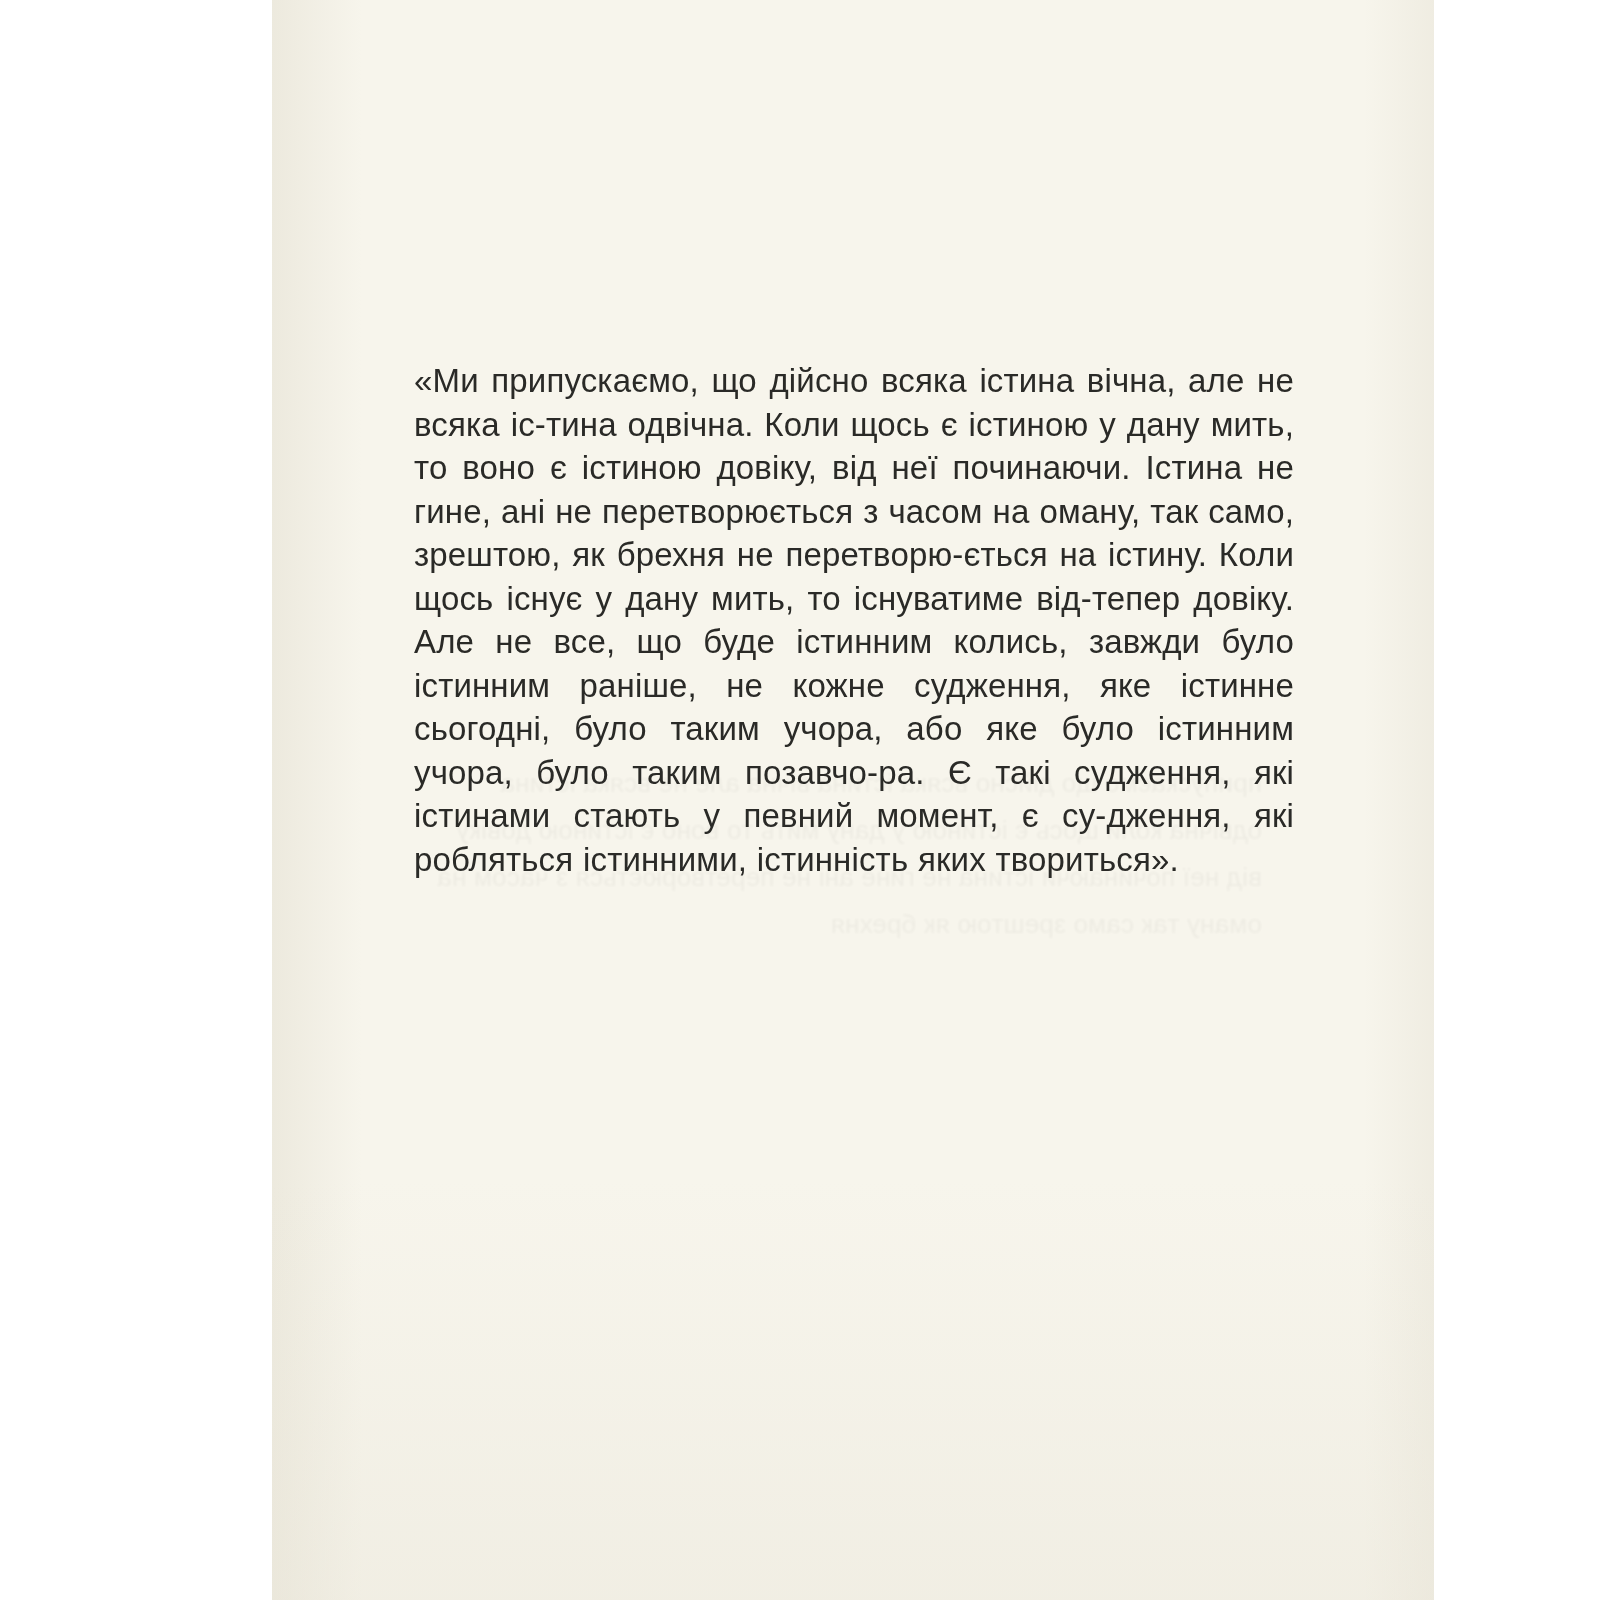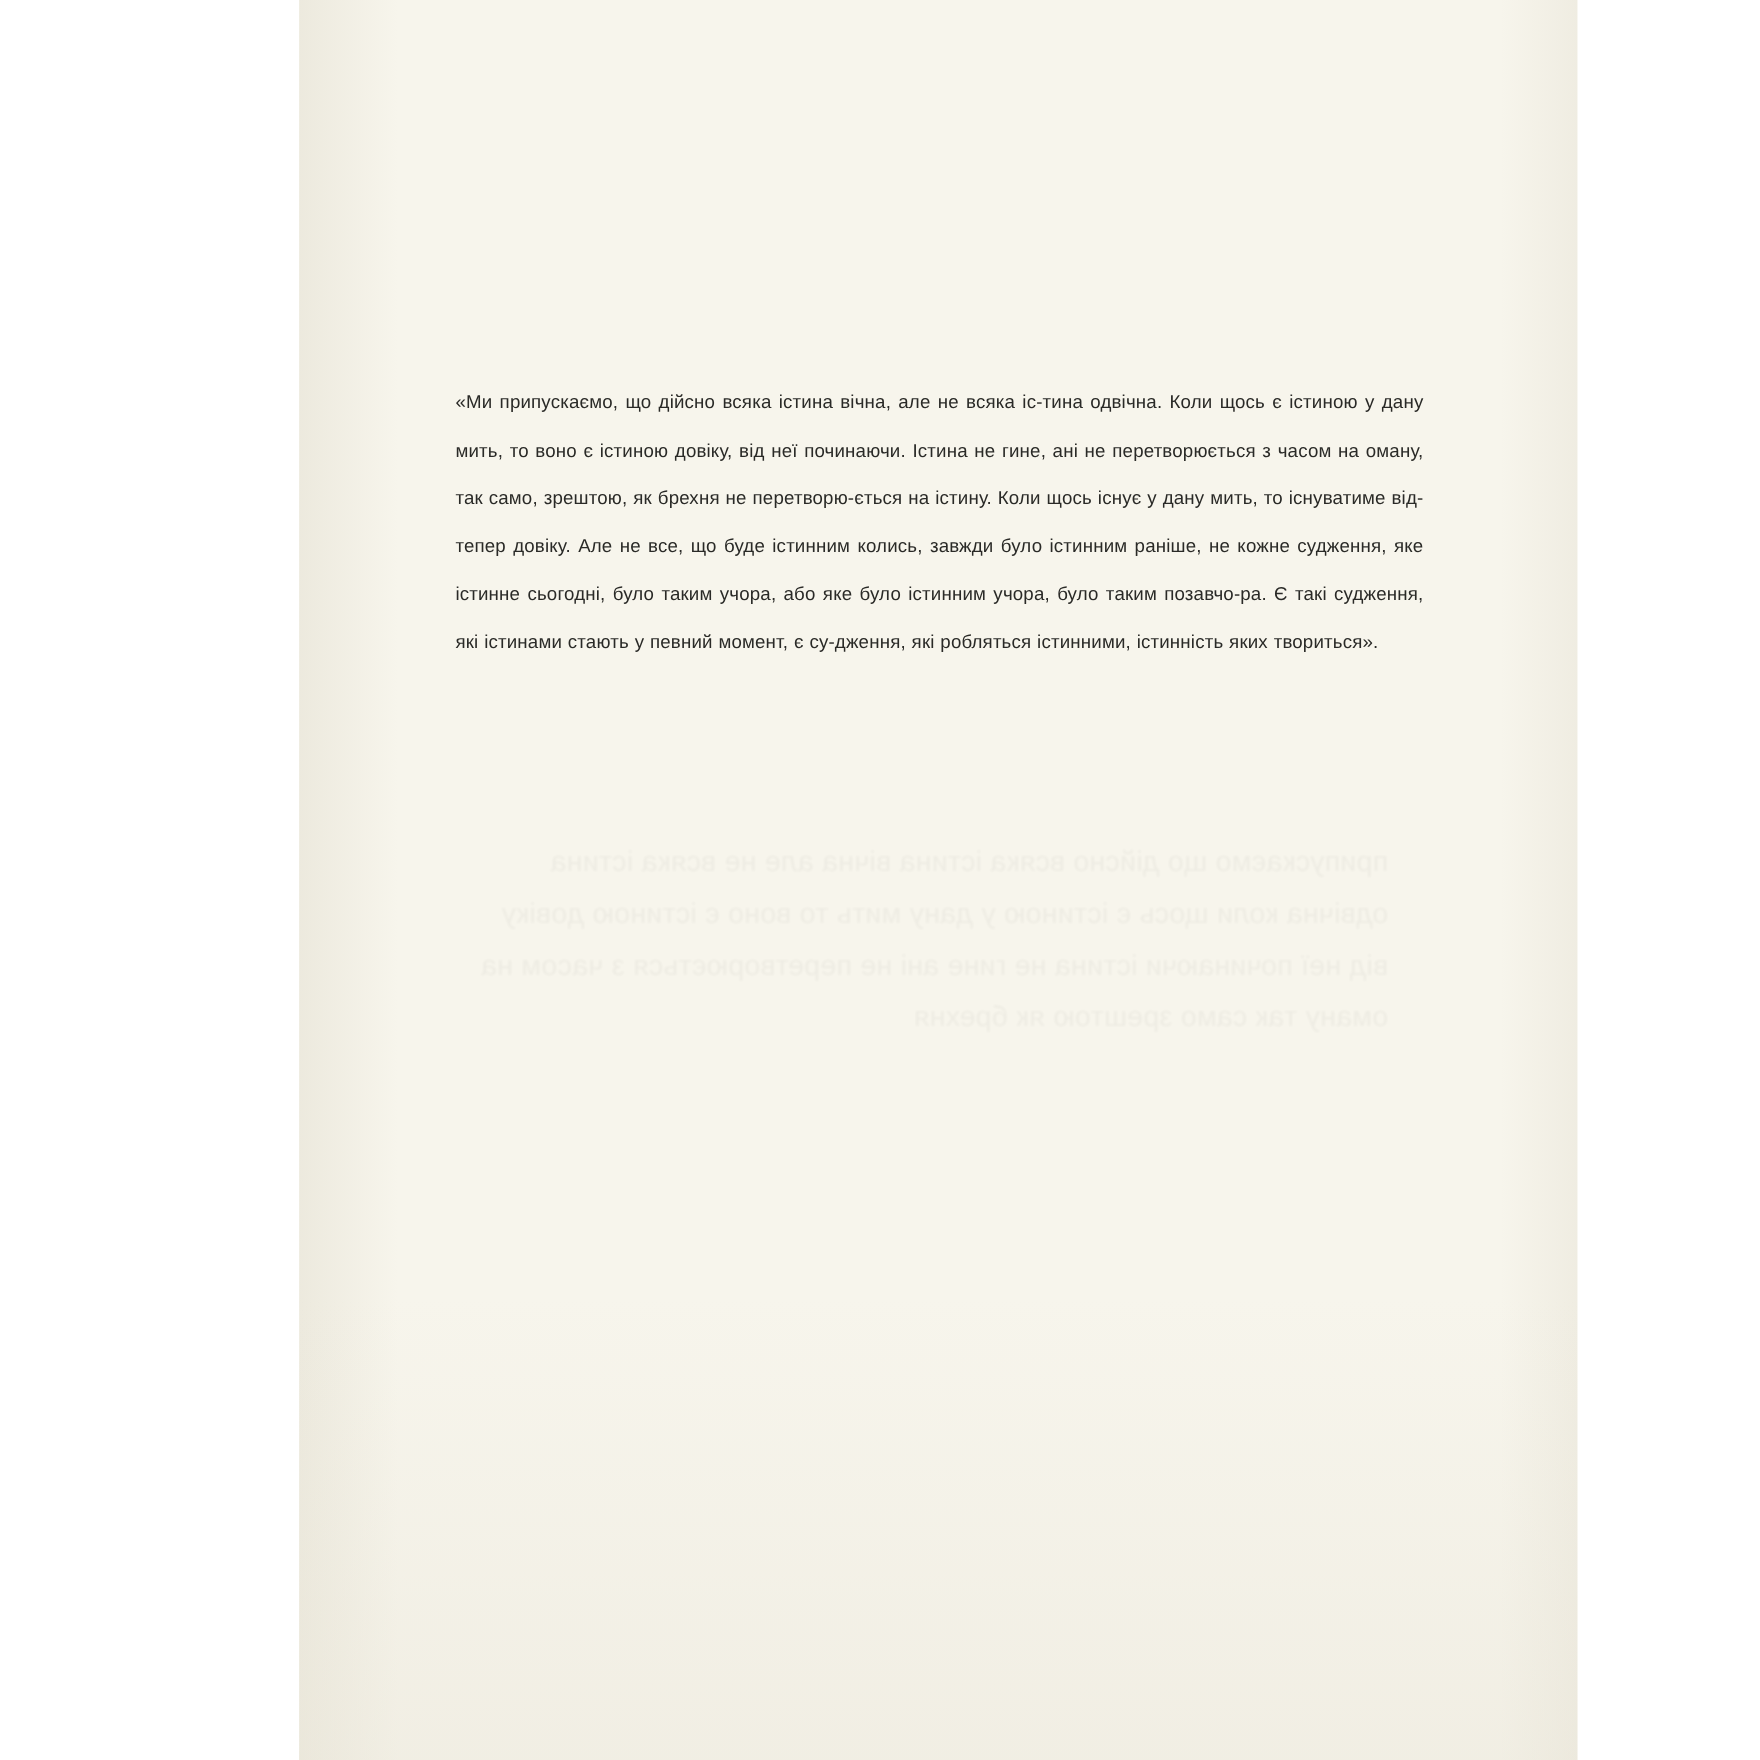--- a/index.html
+++ b/index.html
@@ -66,24 +66,24 @@
     letter-spacing: 0.2px;
     filter: blur(1.1px);
     transform: scaleX(-1);
     pointer-events: none;
     overflow: hidden;
     white-space: pre-wrap;
   }
   .textblock {
     position: absolute;
     left: 142px;
-    top: 344px;
+    top: 359px;
     width: 880px;
     color: #2a2a27;
-    font-size: 17px;
+    font-size: 33px;
     line-height: 43.5px;
     text-align: justify;
     text-justify: inter-word;
     letter-spacing: 0.15px;
     word-spacing: 0.4px;
     hyphens: manual;
   }
   .textblock p {
     margin: 0;
   }

